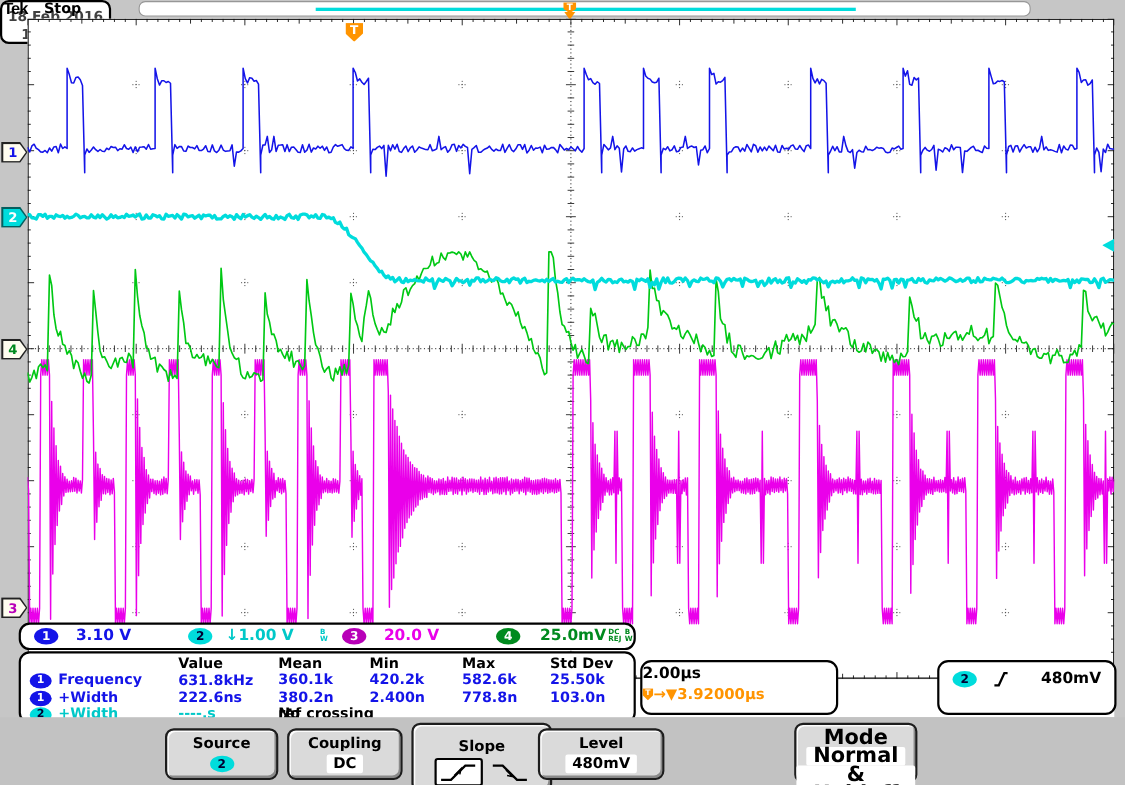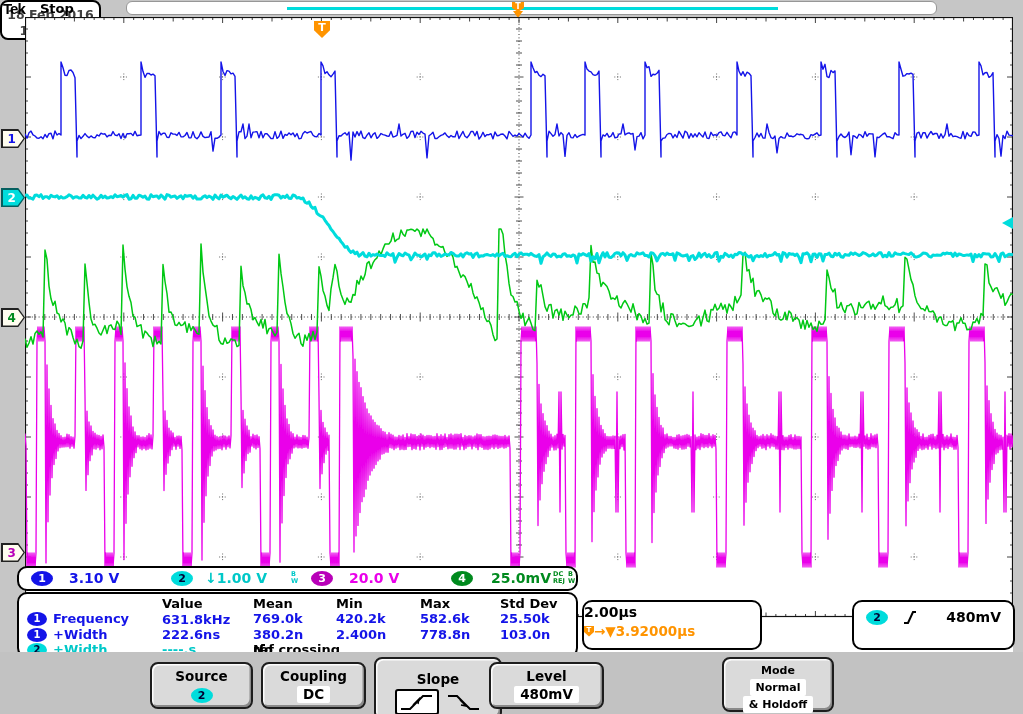--- a/index.html
+++ b/index.html
@@ -53,21 +53,21 @@
 .btn{position:absolute;background:#dadada;border:2px solid #1d1d1d;border-radius:8px;box-shadow:inset 1.5px 1.5px 0 #fcfcfc,inset -1.5px -2px 0 #8a8a8a;text-align:center;font-weight:bold;font-size:13.5px;color:#000;padding-top:3px;line-height:18px}
 .chip{display:inline-block;background:#fff;padding:0 6px;border-radius:2px;line-height:17px}
 #btn-type{left:15px;top:662px;width:125px;height:47px}
 #btn-source{left:150px;top:662px;width:103px;height:47px}
 #btn-source .rb-badge{position:static;display:inline-block;margin-top:2px}
 #btn-coupling{left:261px;top:662px;width:105px;height:47px}
 #btn-slope{left:374px;top:657px;width:128px;height:63px;padding-top:11px}
 .slrow{display:flex;justify-content:center;align-items:center;gap:7px;margin-top:1px}
 .slbox{width:44px;height:26px;background:#fff;border:2px solid #000;border-radius:3px;display:flex;align-items:center;justify-content:center}
 #btn-level{left:489px;top:662px;width:115px;height:47px}
-#btn-mode{left:722px;top:657px;width:112px;height:55px;line-height:17px;font-size:11px}
+#btn-mode{left:722px;top:657px;width:112px;height:55px;line-height:17px;font-size:19px}
 #datetime{left:901px;top:668px;width:101px;height:40px;background:#fff;border:2px solid #000;border-radius:8px;font-weight:bold;font-size:12.5px;text-align:center;padding-top:5px;line-height:16px;color:#404040}
 </style>
 </head>
 <body>
 
 <div class="screen" style="--ch1: #1414e8; --ch2: #00dcdc; --ch2t: #00c8c8; --ch3: #ea00ea; --ch4: #00c814; --badge3: #b800b8; --badge4: #008a1e; --orange: #ff9400; --bg: #c6c6c6;">
 
   <span class="tek">Tek</span>
   <span class="stop">Stop</span>
   <div class="recordview">
@@ -707,21 +707,21 @@
   <div class="meas">
     <span class="c-val" style="top:2px">Value</span>
     <span class="c-mean" style="top:2px">Mean</span>
     <span class="c-min" style="top:2px">Min</span>
     <span class="c-max" style="top:2px">Max</span>
     <span class="c-std" style="top:2px">Std Dev</span>
 
     <span class="m-badge bdg1" style="left:8px;top:18px">1</span>
     <span class="rowA" style="left:34px;top:17px">Frequency</span>
     <span class="rowA c-val" style="top:18px">631.8kHz</span>
-    <span class="rowA c-mean" style="top:17px">769.0k</span>
+    <span class="rowA c-mean" style="top:17px">360.1k</span>
     <span class="rowA c-min" style="top:17px">420.2k</span>
     <span class="rowA c-max" style="top:17px">582.6k</span>
     <span class="rowA c-std" style="top:17px">25.50k</span>
 
     <span class="m-badge bdg1" style="left:8px;top:34px">1</span>
     <span class="rowA" style="left:34px;top:33px">+Width</span>
     <span class="rowA c-val" style="top:33px">222.6ns</span>
     <span class="rowA c-mean" style="top:33px">380.2n</span>
     <span class="rowA c-min" style="top:33px">2.400n</span>
     <span class="rowA c-max" style="top:33px">778.8n</span>

